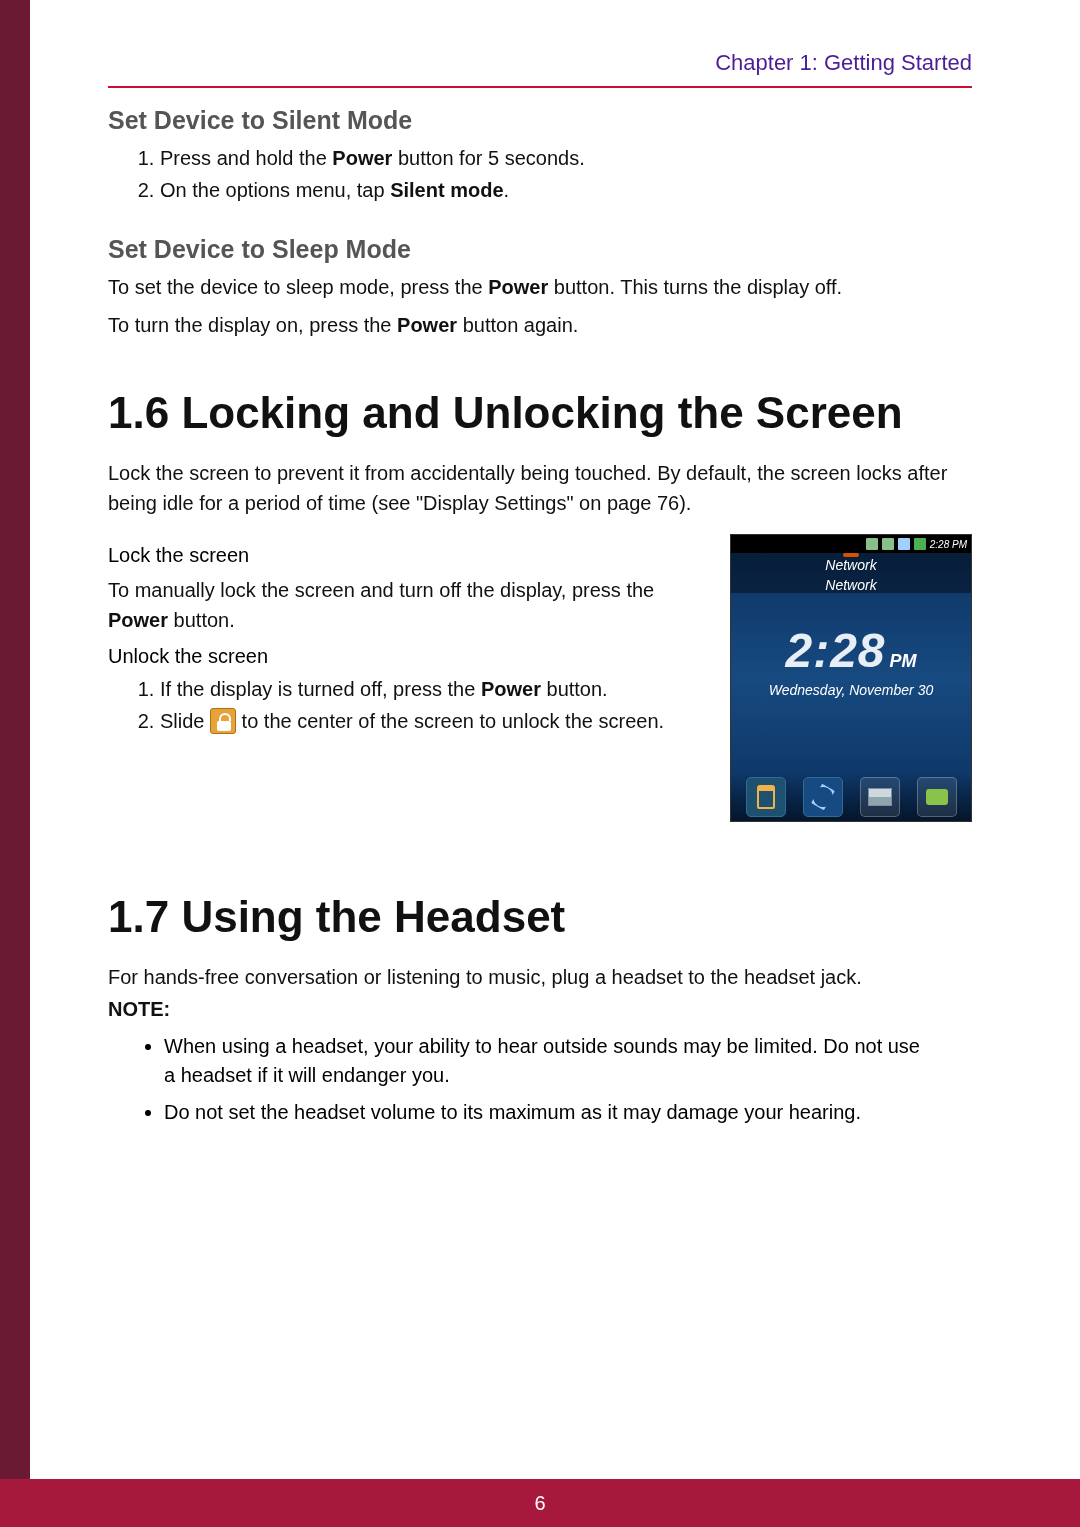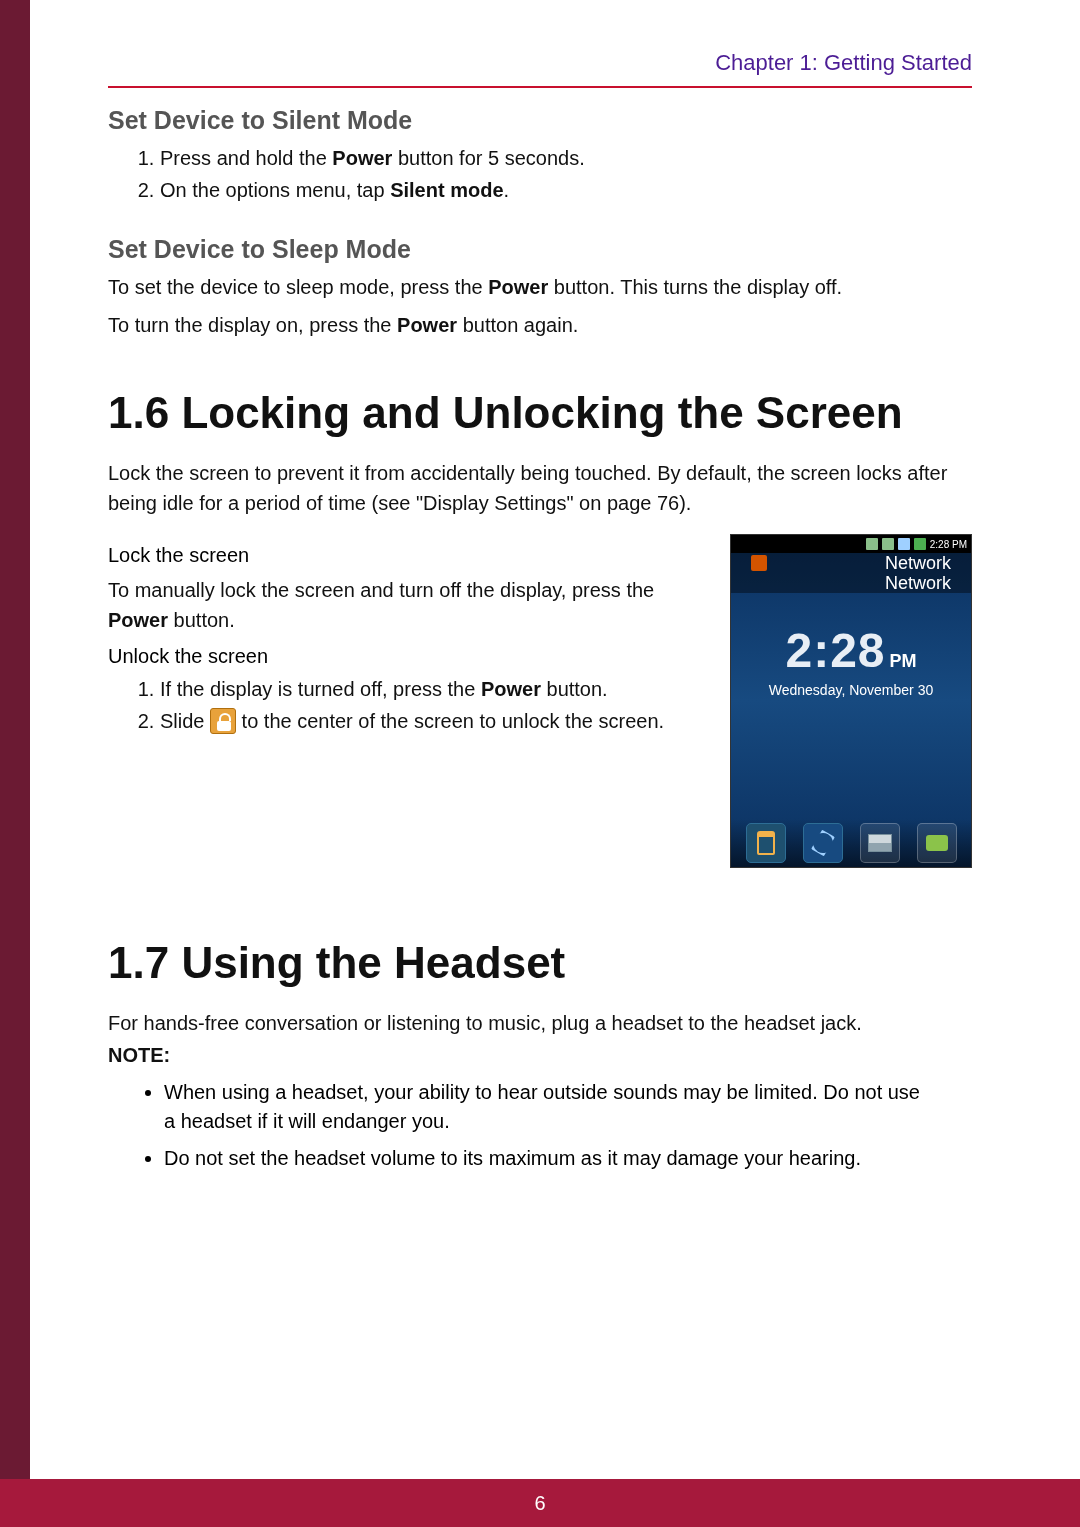--- a/index.html
+++ b/index.html
@@ -93,47 +93,49 @@
     list-style: disc;
     margin-left: 56px;
     font-size: 20px;
     line-height: 1.45;
   }
   ul.bullets li { margin-bottom: 8px; padding-right: 40px; }
 
   
   .phone {
     width: 242px;
-    height: 334px;
+    height: 288px;
     background: linear-gradient(180deg, #0a2f5e 0%, #174a80 50%, #0a2f5e 100%);
     border: 1px solid #333;
     position: relative;
     overflow: hidden;
     color: #fff;
     font-family: Arial, sans-serif;
+    font-style: italic;
   }
   .status-bar {
     height: 18px;
     background: #000;
     display: flex;
     justify-content: flex-end;
     align-items: center;
     gap: 4px;
     padding: 0 4px;
     font-size: 10px;
   }
   .status-ic { width: 12px; height: 12px; background: #8abf8a; border-radius: 1px; }
   .notif-row {
     height: 20px;
     background: rgba(0,0,0,0.4);
     display: flex;
     justify-content: space-between;
     align-items: center;
     padding: 0 20px;
-    font-size: 18px;
+    font-size: 14px;
+    flex-direction: column;
   }
   .notif-ic { width: 16px; height: 16px; background: #d35400; border-radius: 2px; }
   .clock-area { text-align: center; margin-top: 30px; }
   .clock-time {
     font-family: "Arial Black", Arial;
     font-size: 48px;
     font-weight: 900;
     letter-spacing: 1px;
     color: #e8eef5;
     display: inline-block;

